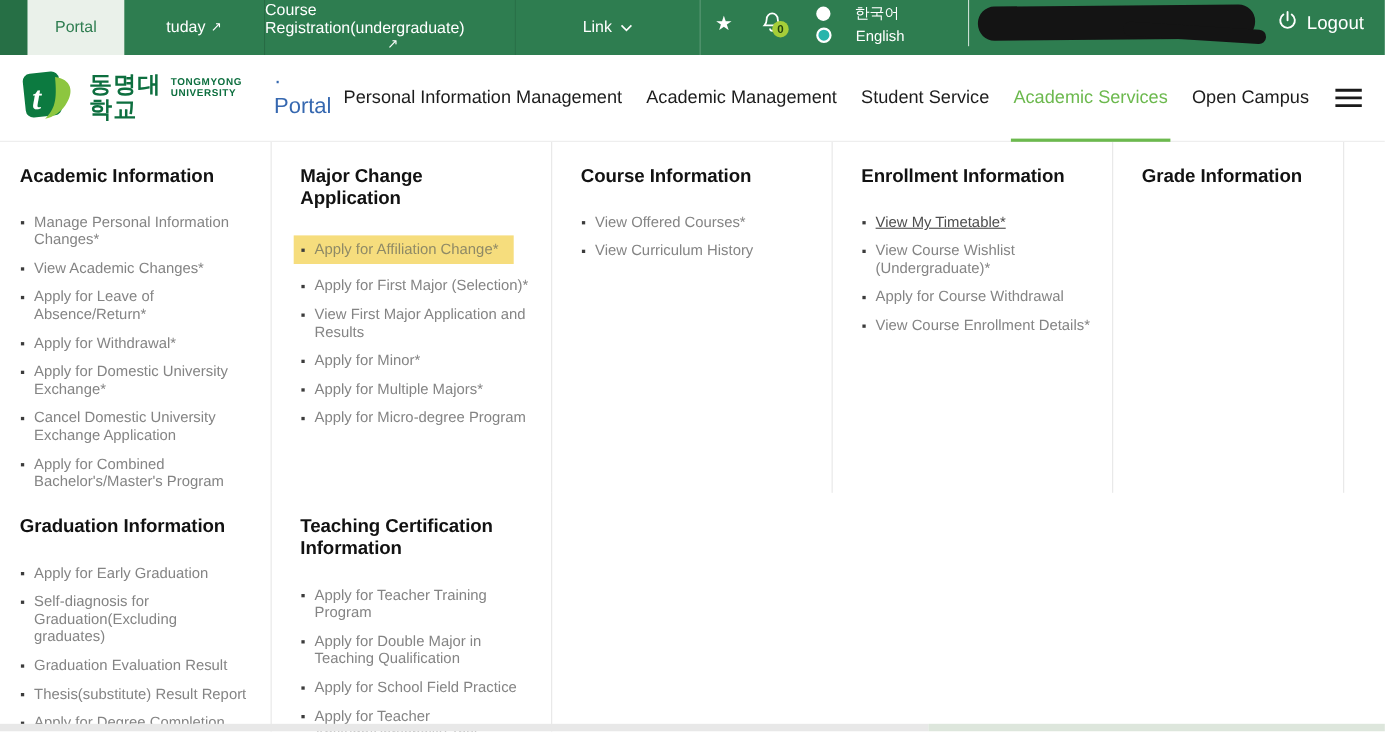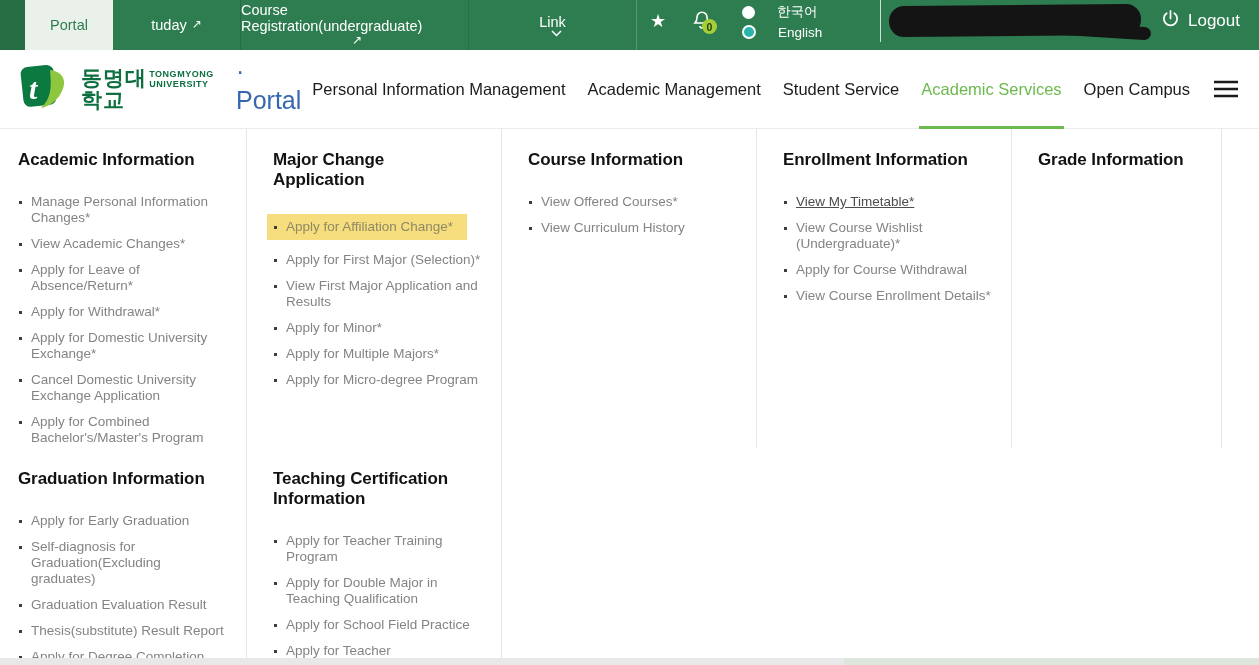--- a/index.html
+++ b/index.html
@@ -9,21 +9,21 @@
     background:#ffffff; font-family:"Liberation Sans", sans-serif;
   }
 
   
   .topbar { position:relative; height:50px; background:#2e7d50; color:#fff; display:flex; }
   .tb-edge { width:25px; background:#266f45; }
   .tb-tab { display:flex; align-items:center; justify-content:center; font-size:14.5px; cursor:pointer; }
   .tb-portal { width:88px; background:#eaf1ea; color:#2e7d50; }
   .tb-tuday { width:128px; border-right:1px solid rgba(0,0,0,.14); }
   .tb-course { width:228px; border-right:1px solid rgba(0,0,0,.10);flex-direction:column; }
-  .tb-link { width:168px; border-right:1px solid rgba(255,255,255,.22);flex-direction:column; }
+  .tb-link { width:168px; border-right:1px solid rgba(255,255,255,.22); }
   .tb-arrow { font-size:12px; margin-left:5px; transform:translateY(-1px); }
   .tb-chevron { margin-left:8px; display:inline-flex; }
   .tb-star { position:absolute; left:650px; top:0; height:42px; display:flex; align-items:center; font-size:18px; cursor:pointer; }
   .tb-bell { position:absolute; left:692px; top:9px; cursor:pointer; }
   .tb-badge { position:absolute; left:10px; top:10px; width:15px; height:15px; border-radius:50%;
               background:#a6ce39; color:#23430f; font-size:10.5px; font-weight:bold;
               display:flex; align-items:center; justify-content:center; }
   .tb-langs { position:absolute; left:742px; top:3px; display:flex; flex-direction:column; gap:2px; font-size:13.5px; }
   .lang-row { display:flex; align-items:center; gap:22px; height:18px; cursor:pointer; }
   .radio { width:13px; height:13px; border-radius:50%; background:#fff; flex:0 0 auto; }
@@ -36,21 +36,21 @@
   .tb-logout { position:absolute; left:1161px; top:0; height:42px; display:flex; align-items:center; gap:8px;
                font-size:17px; cursor:pointer; }
 
   
   .header { position:relative; height:79px; border-bottom:1px solid #ececec;
             display:flex; align-items:center; padding:0 20px; }
   .brand { display:flex; align-items:center; cursor:pointer; }
   .logo-texts { margin-left:9px; display:flex; flex-direction:row; }
   .logo-kr { font-size:21px; font-weight:bold; color:#0d6f3f; letter-spacing:1px; line-height:22px; }
   .logo-en { font-size:9px; font-weight:bold; color:#0d6f3f; letter-spacing:.55px; margin-top:2px; }
-  .logo-suffix { font-size:25px; color:#3668b0; margin-left:8px; align-self:flex-end; margin-bottom:7px; }
+  .logo-suffix { font-size:20px; color:#3668b0; margin-left:8px; align-self:flex-end; margin-bottom:7px; }
   .nav { margin-left:auto; display:flex; align-items:center; height:100%; }
   .nav-item { position:relative; height:100%; display:flex; align-items:center; padding:0 11px;
               font-size:16.5px; color:#1c1c1c; cursor:pointer; white-space:nowrap; }
   .nav-item.active { color:#6cb94e; }
   .nav-item.active::after { content:""; position:absolute; left:9px; right:9px; bottom:-1px; height:3px; background:#6cb94e; }
   .hamburger { margin-left:12px; cursor:pointer; display:flex; align-items:center; }
 
   
   .mega { position:relative; height:544px; overflow:hidden; padding-left:18px; background:#fff; }
   .menu-row { display:flex; }

